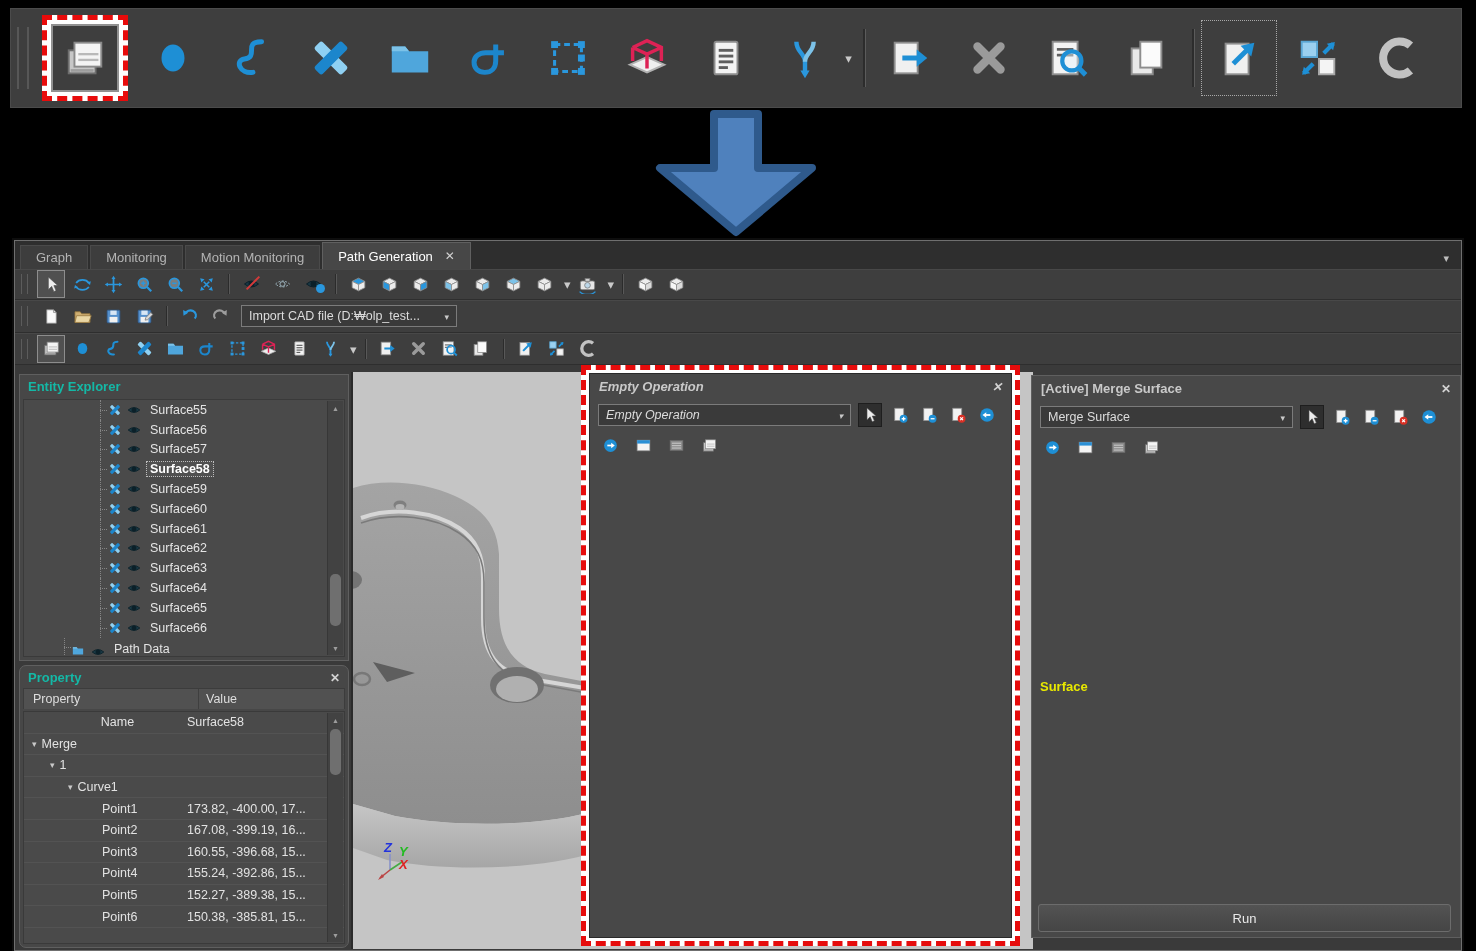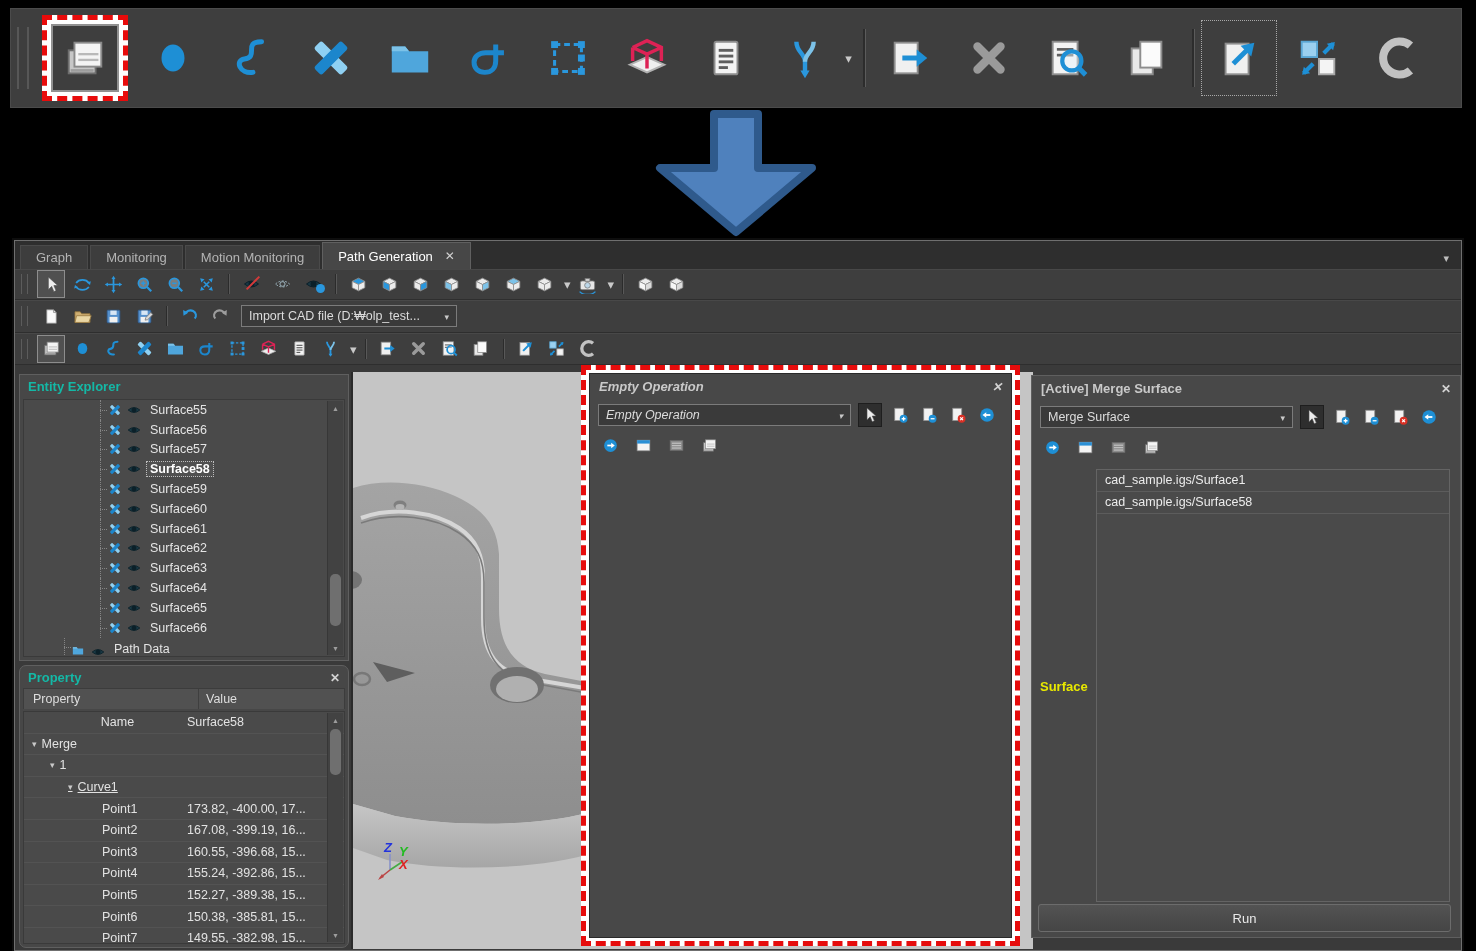--- a/index.html
+++ b/index.html
@@ -87,21 +87,21 @@
   .phead .c2{flex:1;padding-left:7px;border-left:1px solid #3f3f3f;height:100%;display:flex;align-items:center;}
   .prows{position:absolute;top:45px;bottom:3px;left:3px;right:3px;background:#4a4a4a;border:1px solid #3a3a3a;overflow:hidden;}
   .prow{height:20.6px;display:flex;align-items:center;border-bottom:1px solid #535353;font-size:12.5px;color:#e2e2e2;padding-right:17px;}
   .prow .lcell{width:163px;display:flex;align-items:center;gap:5px;box-sizing:border-box;flex:none;}
   .prow .vcell{flex:1;white-space:nowrap;overflow:hidden;}
   .exp{display:flex;}
   .exp::before{content:"▾";font-size:9px;color:#c9c9c9;}
   .indA .lcell{padding-left:24px;justify-content:center;}
   .indB .lcell{padding-left:8px;}
   .indC .lcell{padding-left:26px;}
-  .indD .lcell{padding-left:44px;text-decoration:underline;}
+  .indD .lcell{padding-left:44px;}
   .indE .lcell{padding-left:78px;}
   
   .viewport{position:absolute;left:336px;top:131px;width:680px;height:577px;background:#c5c5c5;
             border-left:2px solid #2b2b2b;overflow:hidden;}
   .axis-triad{position:absolute;left:24px;top:468px;width:46px;height:42px;font-weight:bold;font-style:italic;font-size:13px;}
   .ax-z{position:absolute;left:7px;top:0;color:#2233dd;}
   .ax-y{position:absolute;left:22px;top:4px;color:#22bb22;}
   .ax-x{position:absolute;left:22px;top:17px;color:#dd2222;}
   
   .red-frame{position:absolute;left:566px;top:124px;width:439px;height:581px;border:5px dashed #e60c0c;
@@ -1027,27 +1027,20 @@
             </span>
             <span class="vcell">152.27, -389.38, 15...</span>
           </div>
           <div class="prow indE">
             <span class="lcell">
 
               <span>Point6</span>
             </span>
             <span class="vcell">150.38, -385.81, 15...</span>
           </div>
-          <div class="prow indE">
-            <span class="lcell">
-
-              <span>Point7</span>
-            </span>
-            <span class="vcell">149.55, -382.98, 15...</span>
-          </div>
           <div class="sb" style="z-index:2;">
           <div class="sb-up"></div>
           <div class="sb-thumb" style="top:16px;height:46px;"></div>
           <div class="sb-dn"></div>
         </div>
       </div>
     </div>
 
     <div class="red-frame">
       <div class="op-panel">
@@ -1163,28 +1156,19 @@
               <use href="#s-list"></use>
             </svg>
           </div>
         <div class="pgbtn">
             <svg>
               <use href="#s-layers"></use>
             </svg>
           </div>
       </div>
       <span class="surface-label">Surface</span>
-      <div class="mlist">
-
-      <div class="mitem">
-            <span>cad_sample.igs/Surface1</span>
-          </div>
-          <div class="mitem">
-            <span>cad_sample.igs/Surface58</span>
-          </div>
-        </div>
       <div class="run-btn">
         <span>Run</span>
       </div>
     </div>
 
   </div>
 </div>
 
 </body></html>

